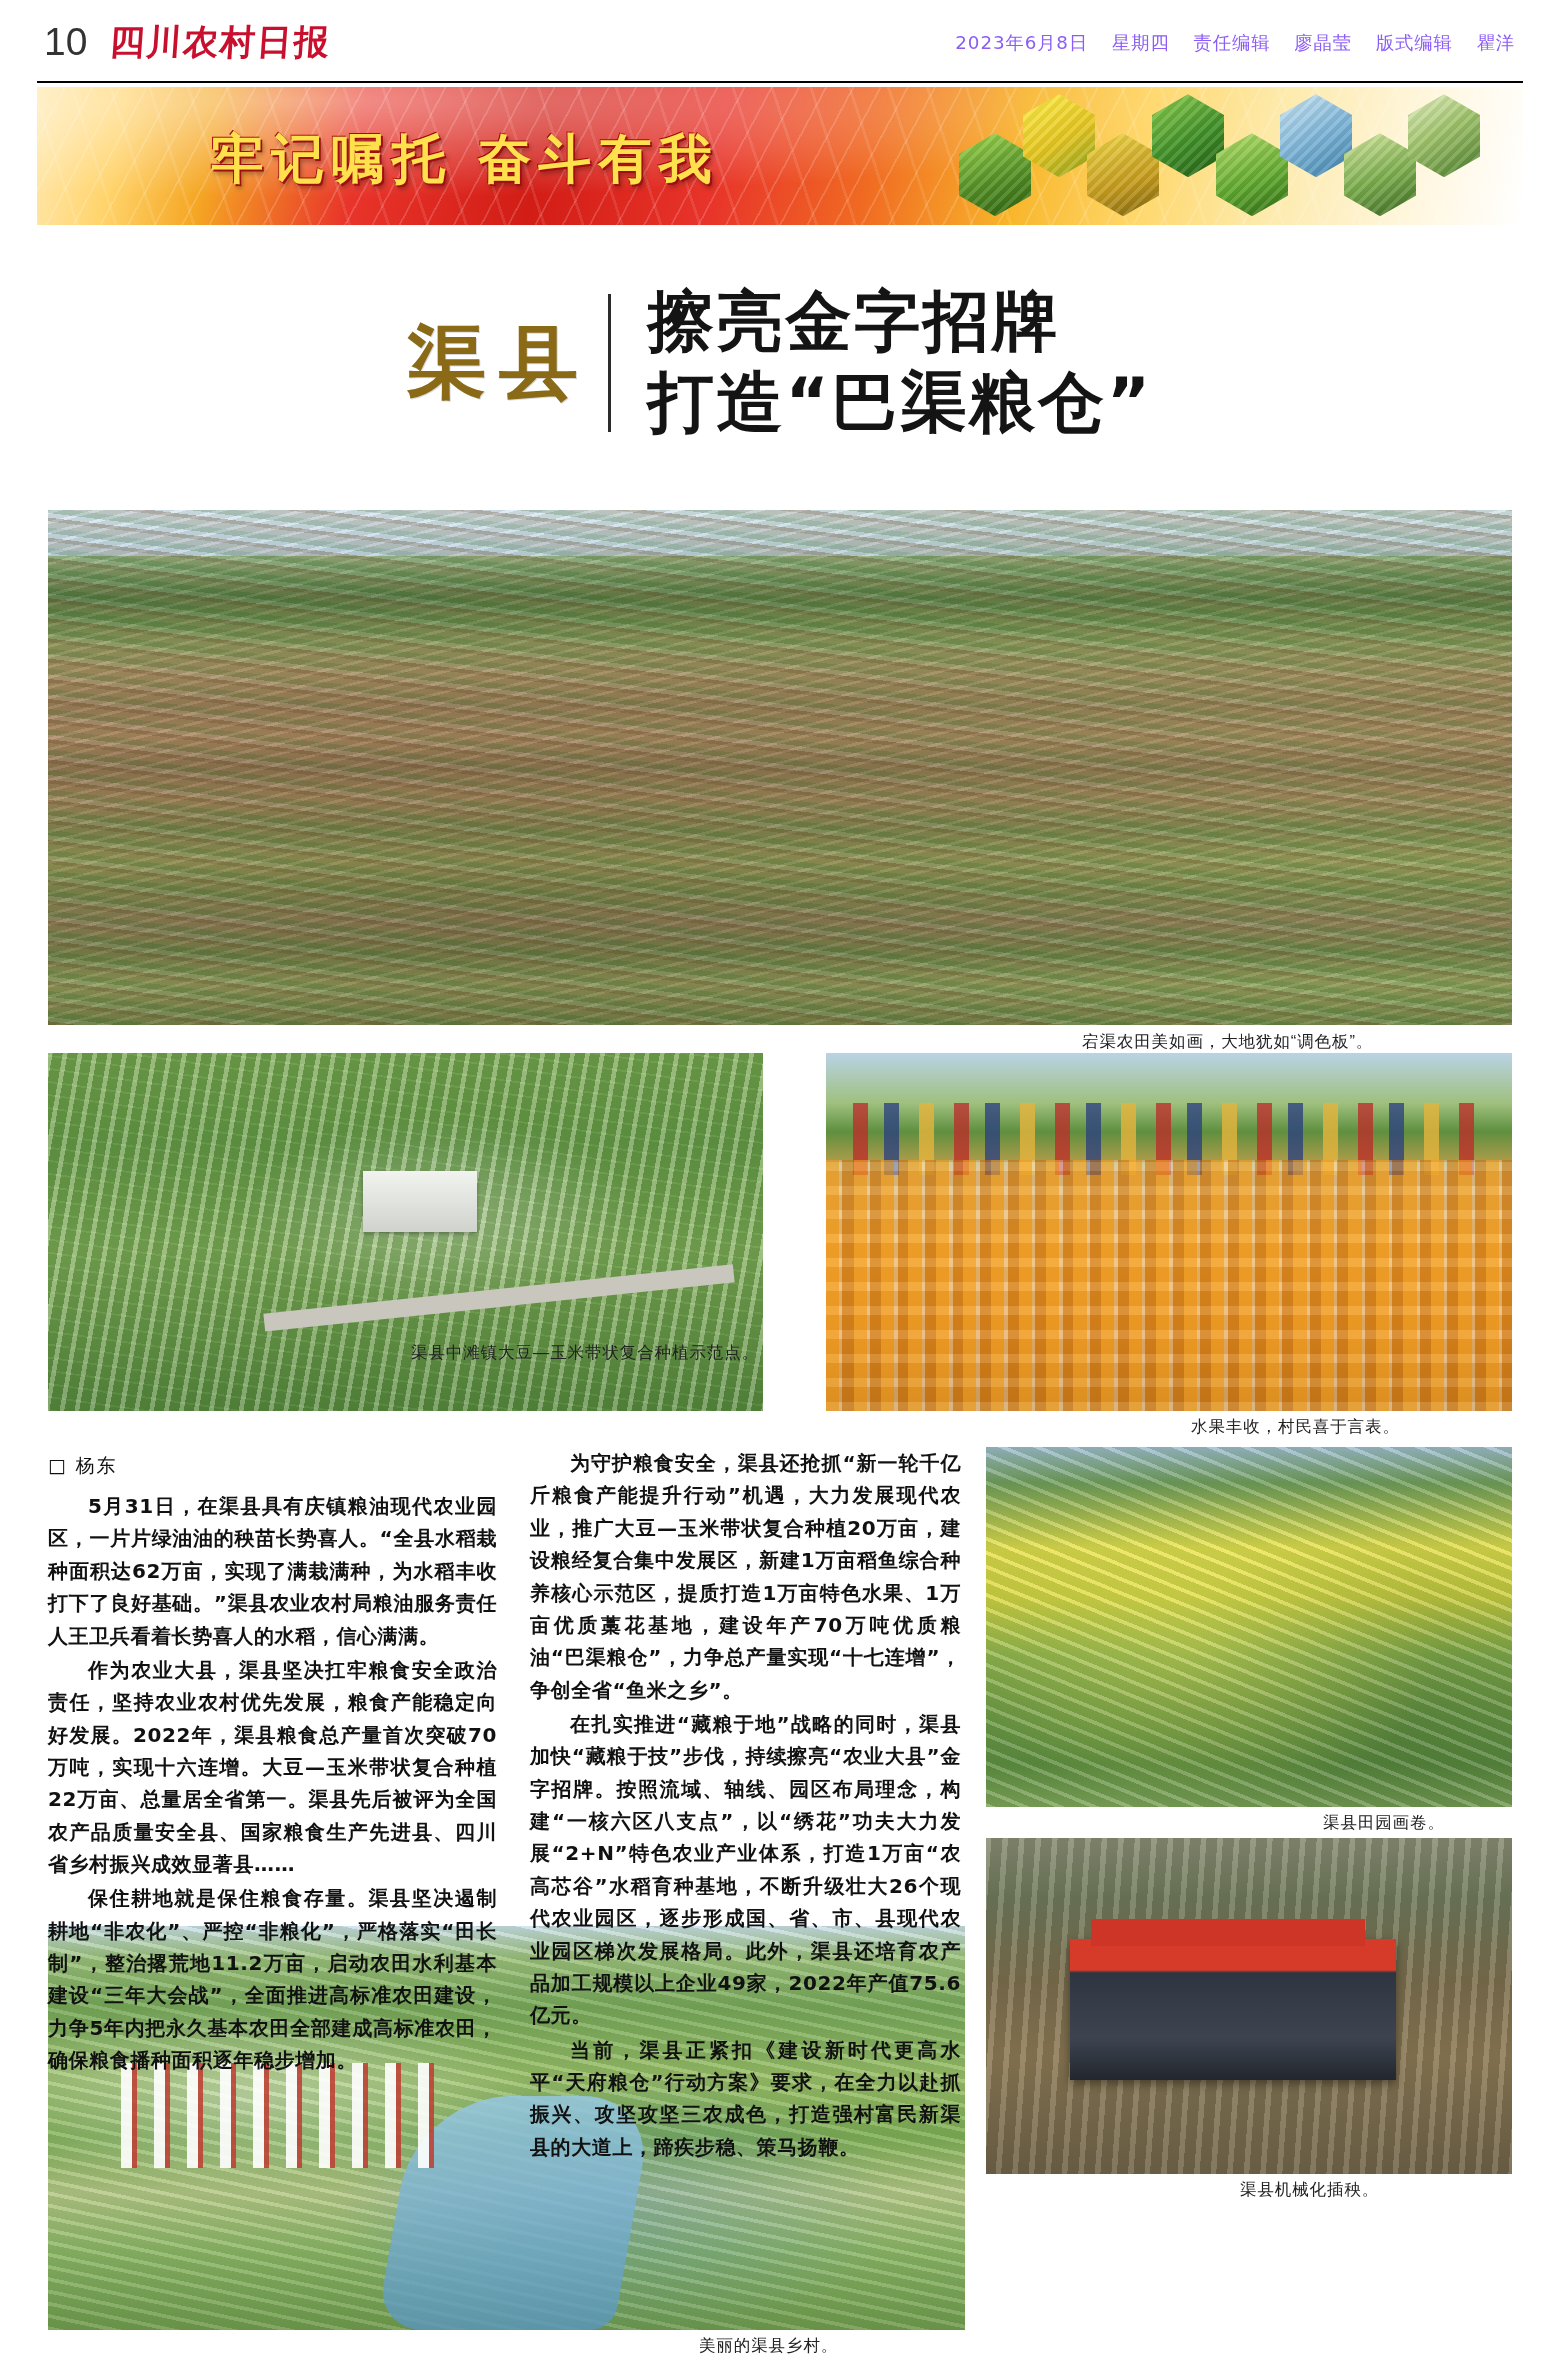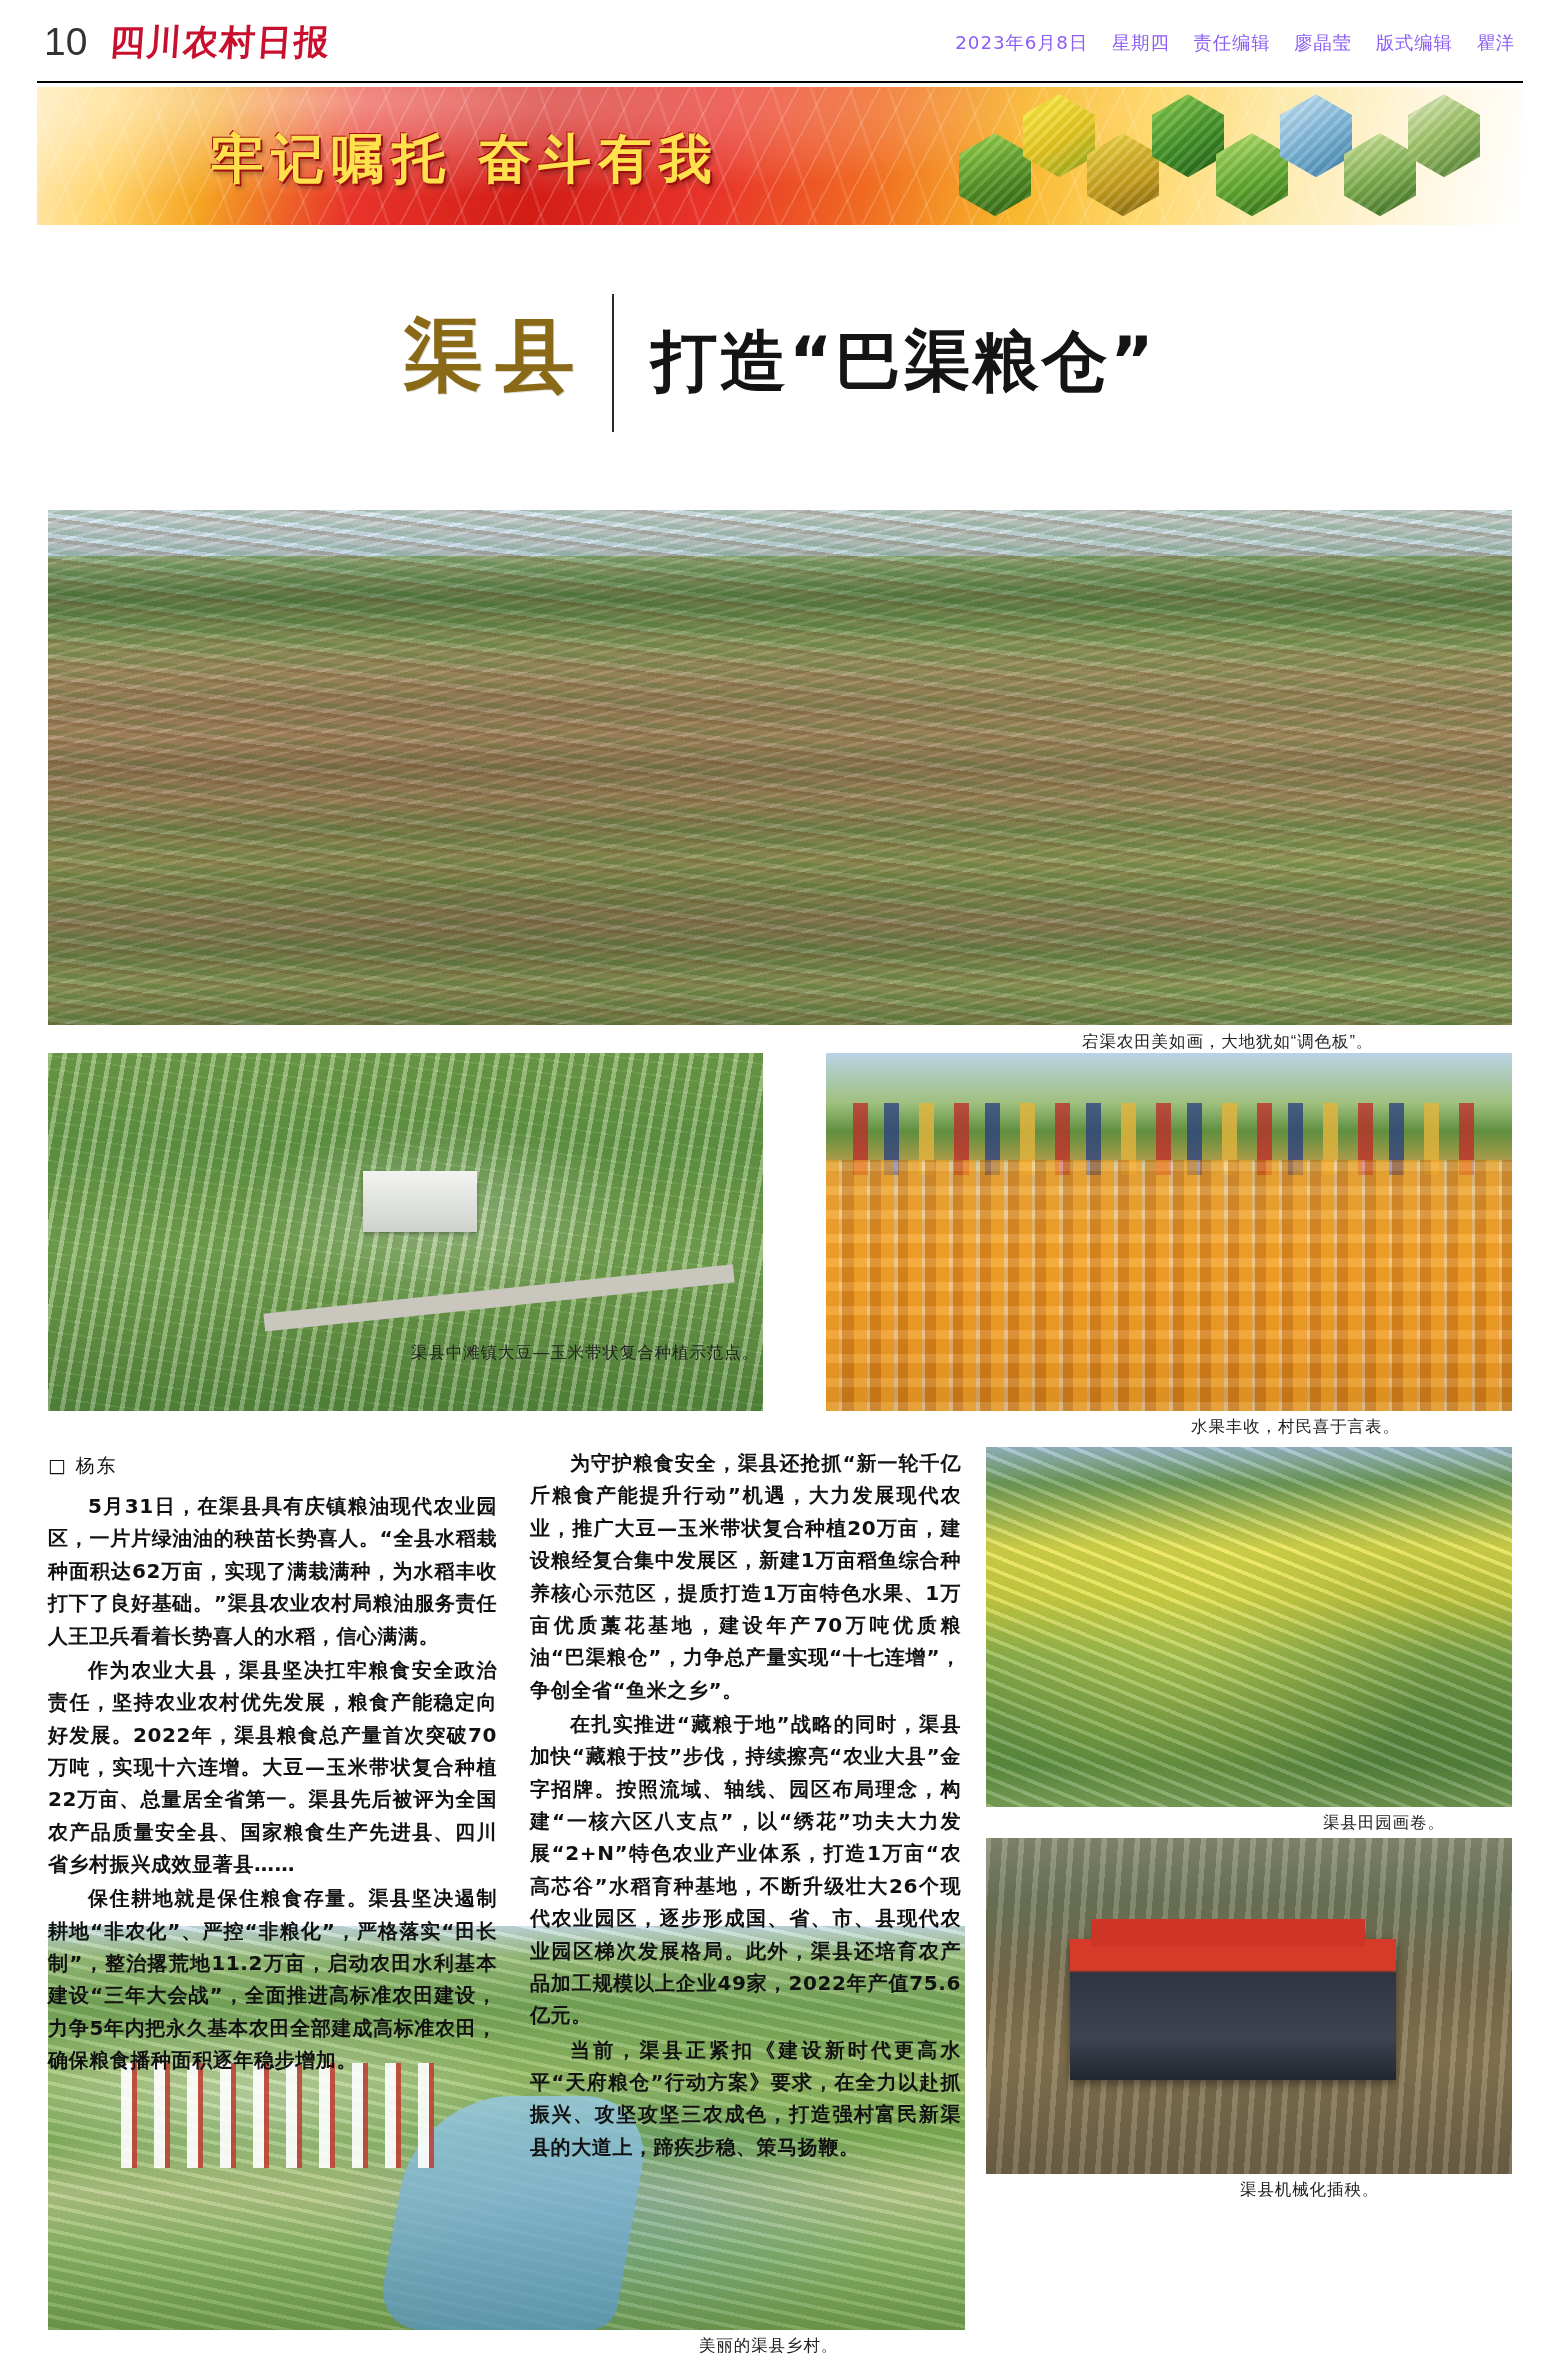--- a/index.html
+++ b/index.html
@@ -135,23 +135,23 @@
     width: 1486px; height: 193px;
     display: flex;
     align-items: center;
     justify-content: center;
     gap: 0;
   }
   .county-seal {
     font-size: 79px;
     font-weight: bold;
     color: #8a6a16;
-    font-family: Liberation Mono, monospace;
+    font-family: Liberation Sans, sans-serif;
     letter-spacing: 13px;
-    padding-right: 24px;
+    padding-right: 17px;
     line-height: 1;
     text-shadow: 0.9px 0.9px 0 rgba(0,0,0,0.15);
   }
   .seal-divider {
     width: 2.8px;
     height: 138px;
     background: #2b2b2b;
     margin-right: 37px;
   }
   .headline-main {
@@ -377,20 +377,21 @@
       <div class="hex h8">
           <div class="hex-inner"></div>
         </div>
     </div>
   </div>
 
   <div class="headline-block">
     <div class="county-seal">渠县</div>
     <div class="seal-divider"></div>
     <div class="headline-main">
+      <div>擦亮金字招牌</div>
       <div>打造“巴渠粮仓”</div>
     </div>
   </div>
 
   <div class="photo" id="photo-terraces">
     <div class="sky"></div>
     <div class="tex"></div>
   </div>
   <div class="caption" id="cap-terraces">宕渠农田美如画，大地犹如“调色板”。</div>
 

